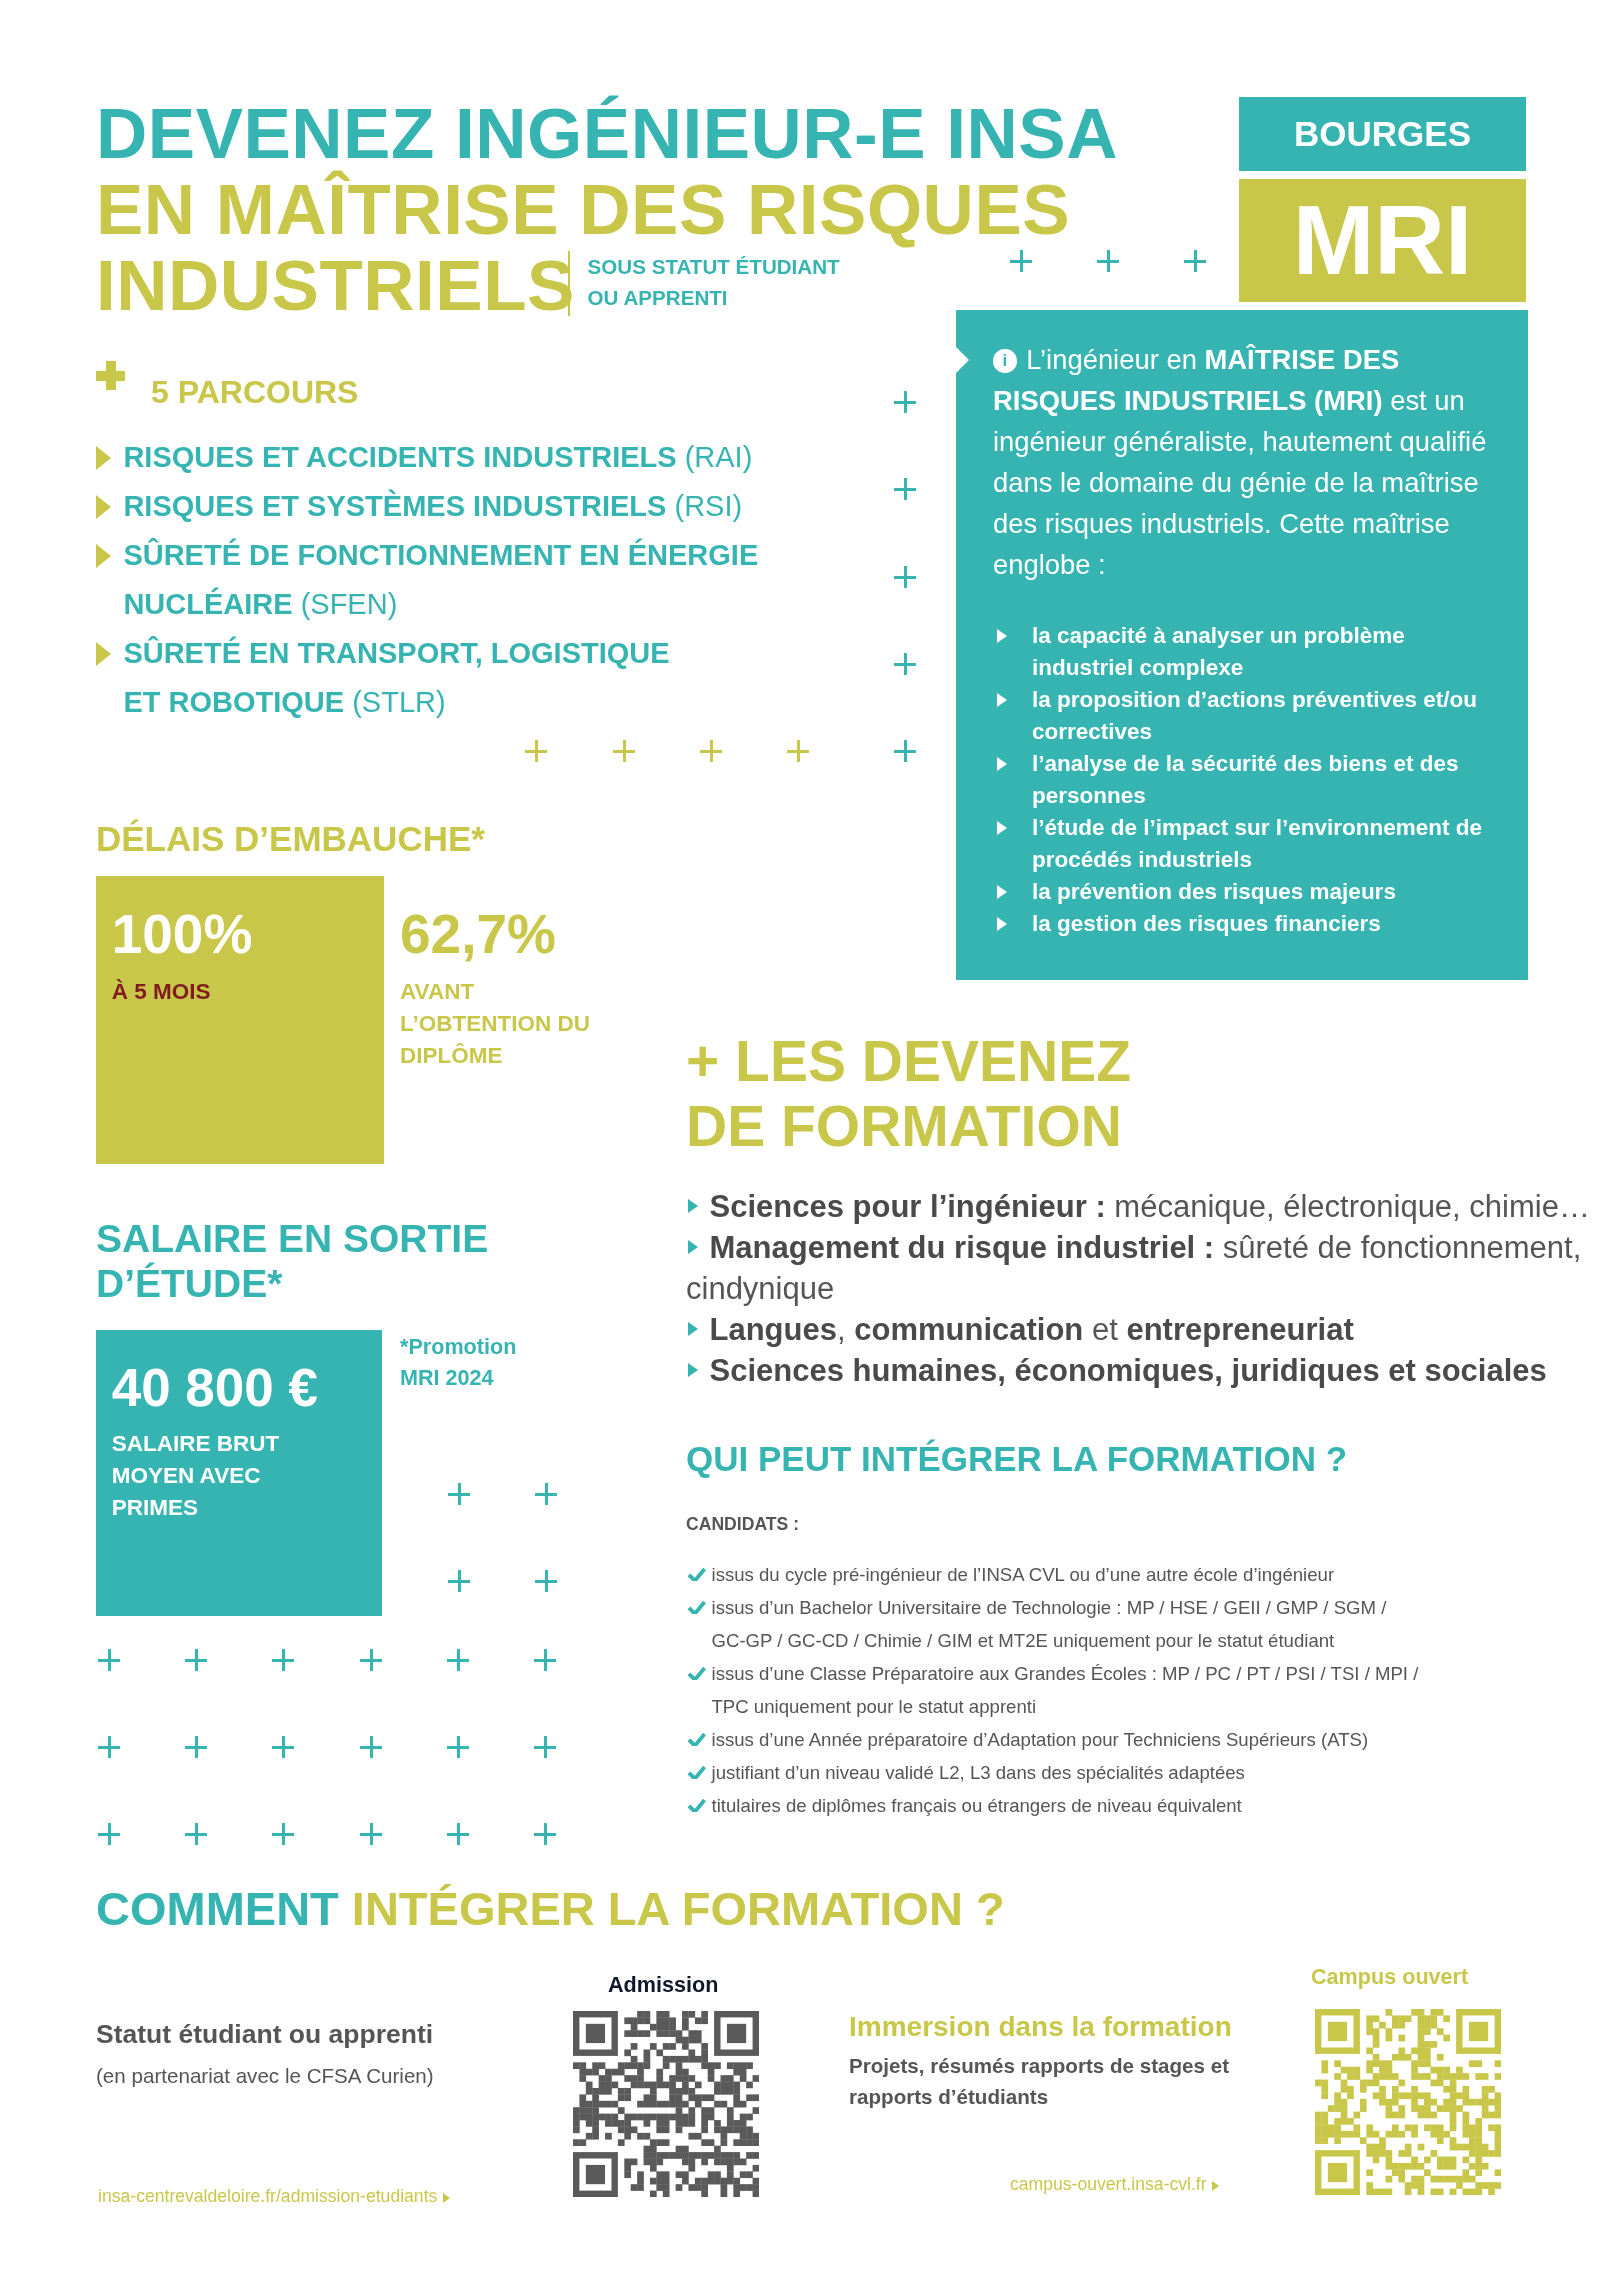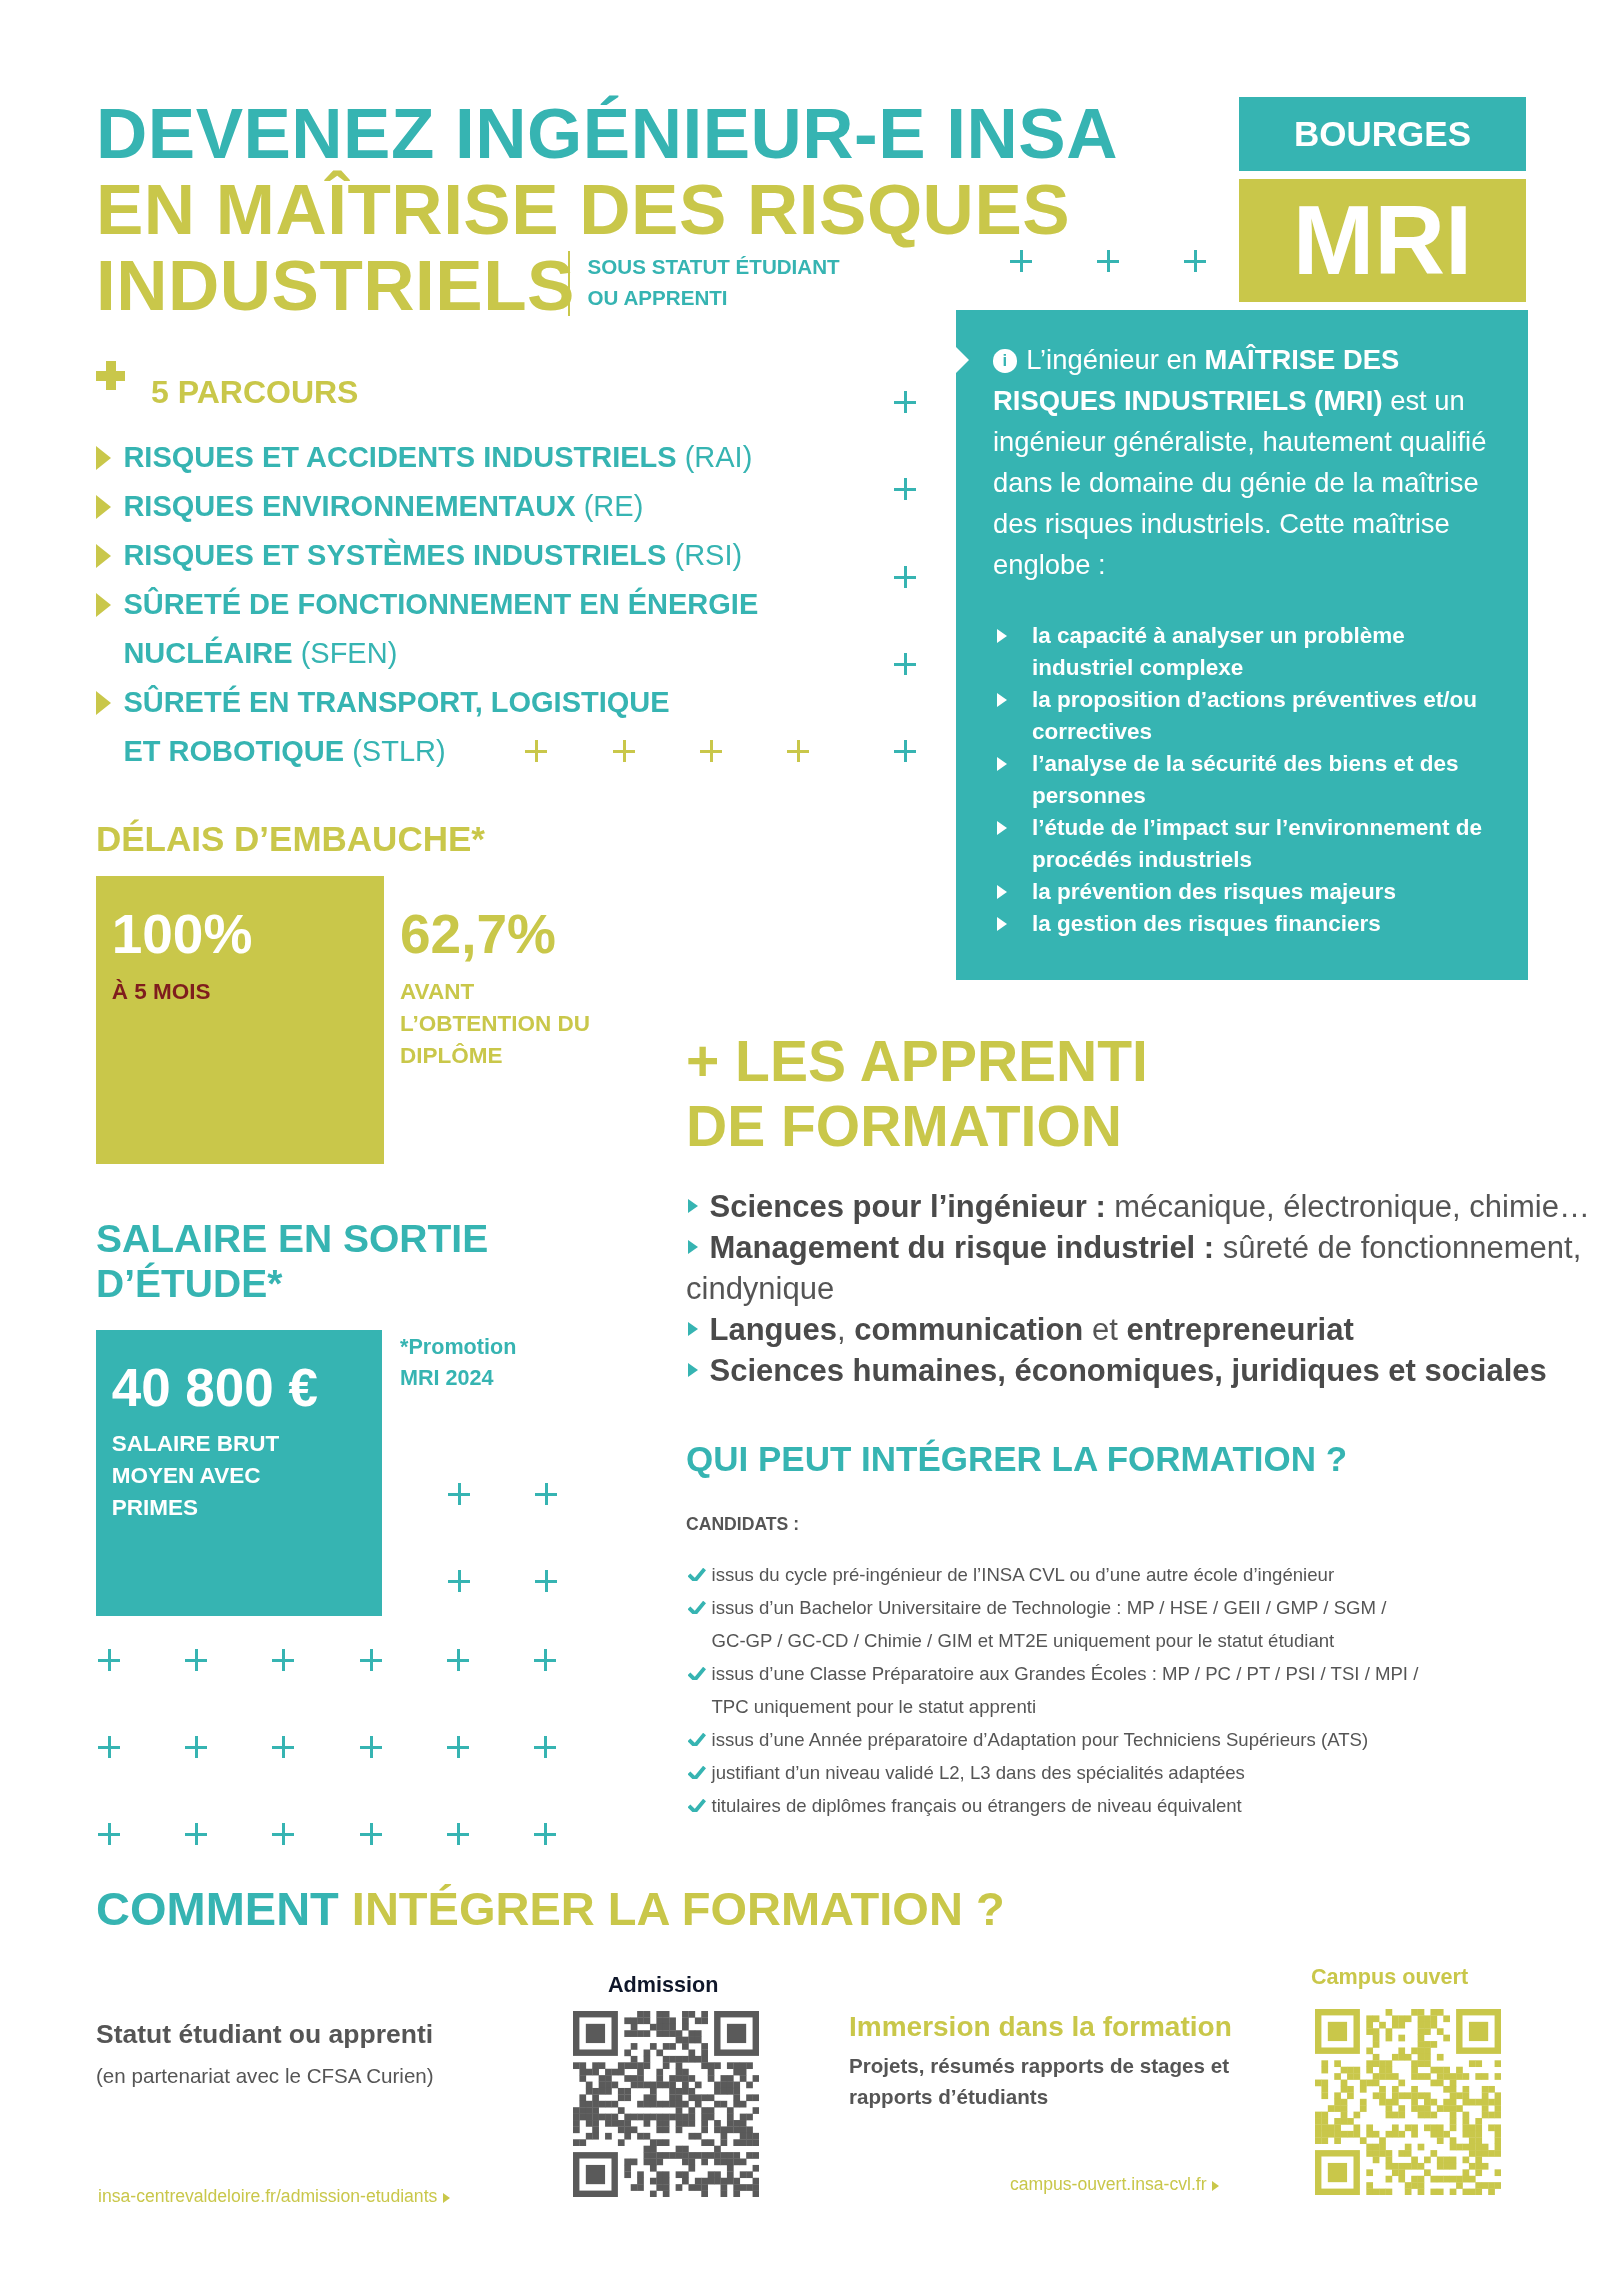--- a/index.html
+++ b/index.html
@@ -103,21 +103,20 @@
 <div class="badge-mri">MRI</div>
 
 <span class="plus t" style="left:1010px;top:250px"></span>
 <span class="plus t" style="left:1097px;top:250px"></span>
 <span class="plus t" style="left:1184px;top:250px"></span>
 
 <span class="parcours-plus"></span>
 <div class="parcours-title">5 PARCOURS</div>
 <ul class="parcours-list">
   <li><span>RISQUES ET ACCIDENTS INDUSTRIELS</span> <span class="code">(RAI)</span></li>
-  <li><span>RISQUES ENVIRONNEMENTAUX</span> <span class="code">(RE)</span></li>
   <li><span>RISQUES ET SYSTÈMES INDUSTRIELS</span> <span class="code">(RSI)</span></li>
   <li class="wrap"><span>SÛRETÉ DE FONCTIONNEMENT EN ÉNERGIE</span><br><span>NUCLÉAIRE</span> <span class="code">(SFEN)</span></li>
   <li class="wrap"><span>SÛRETÉ EN TRANSPORT, LOGISTIQUE</span><br><span>ET ROBOTIQUE</span> <span class="code">(STLR)</span></li>
 </ul>
 
 <span class="plus t" style="left:894px;top:391px"></span>
 <span class="plus t" style="left:894px;top:478px"></span>
 <span class="plus t" style="left:894px;top:566px"></span>
 <span class="plus t" style="left:894px;top:653px"></span>
 <span class="plus t" style="left:894px;top:740px"></span>
@@ -188,21 +187,21 @@
     <span class="plus t" style="left: 534px; top: 1736px;"></span>
     <span class="plus t" style="left: 98px; top: 1823px;"></span>
     <span class="plus t" style="left: 185px; top: 1823px;"></span>
     <span class="plus t" style="left: 272px; top: 1823px;"></span>
     <span class="plus t" style="left: 360px; top: 1823px;"></span>
     <span class="plus t" style="left: 447px; top: 1823px;"></span>
     <span class="plus t" style="left: 534px; top: 1823px;"></span>
   </div>
 
 <div class="section-h domaines-title">
-  <div>+ LES APPRENTI</div>
+  <div>+ LES DEVENEZ</div>
   <div>DE FORMATION</div>
 </div>
 <ul class="domaines-list">
   <li><b>Sciences pour l’ingénieur :</b><span> mécanique, électronique, chimie…</span></li>
   <li><b>Management du risque industriel :</b><span> sûreté de fonctionnement,</span></li>
   <li class="cont">cindynique</li>
   <li><b>Langues</b><span>, </span><b>communication</b><span> et </span><b>entrepreneuriat</b></li>
   <li><b>Sciences humaines, économiques, juridiques et sociales</b></li>
 </ul>
 

